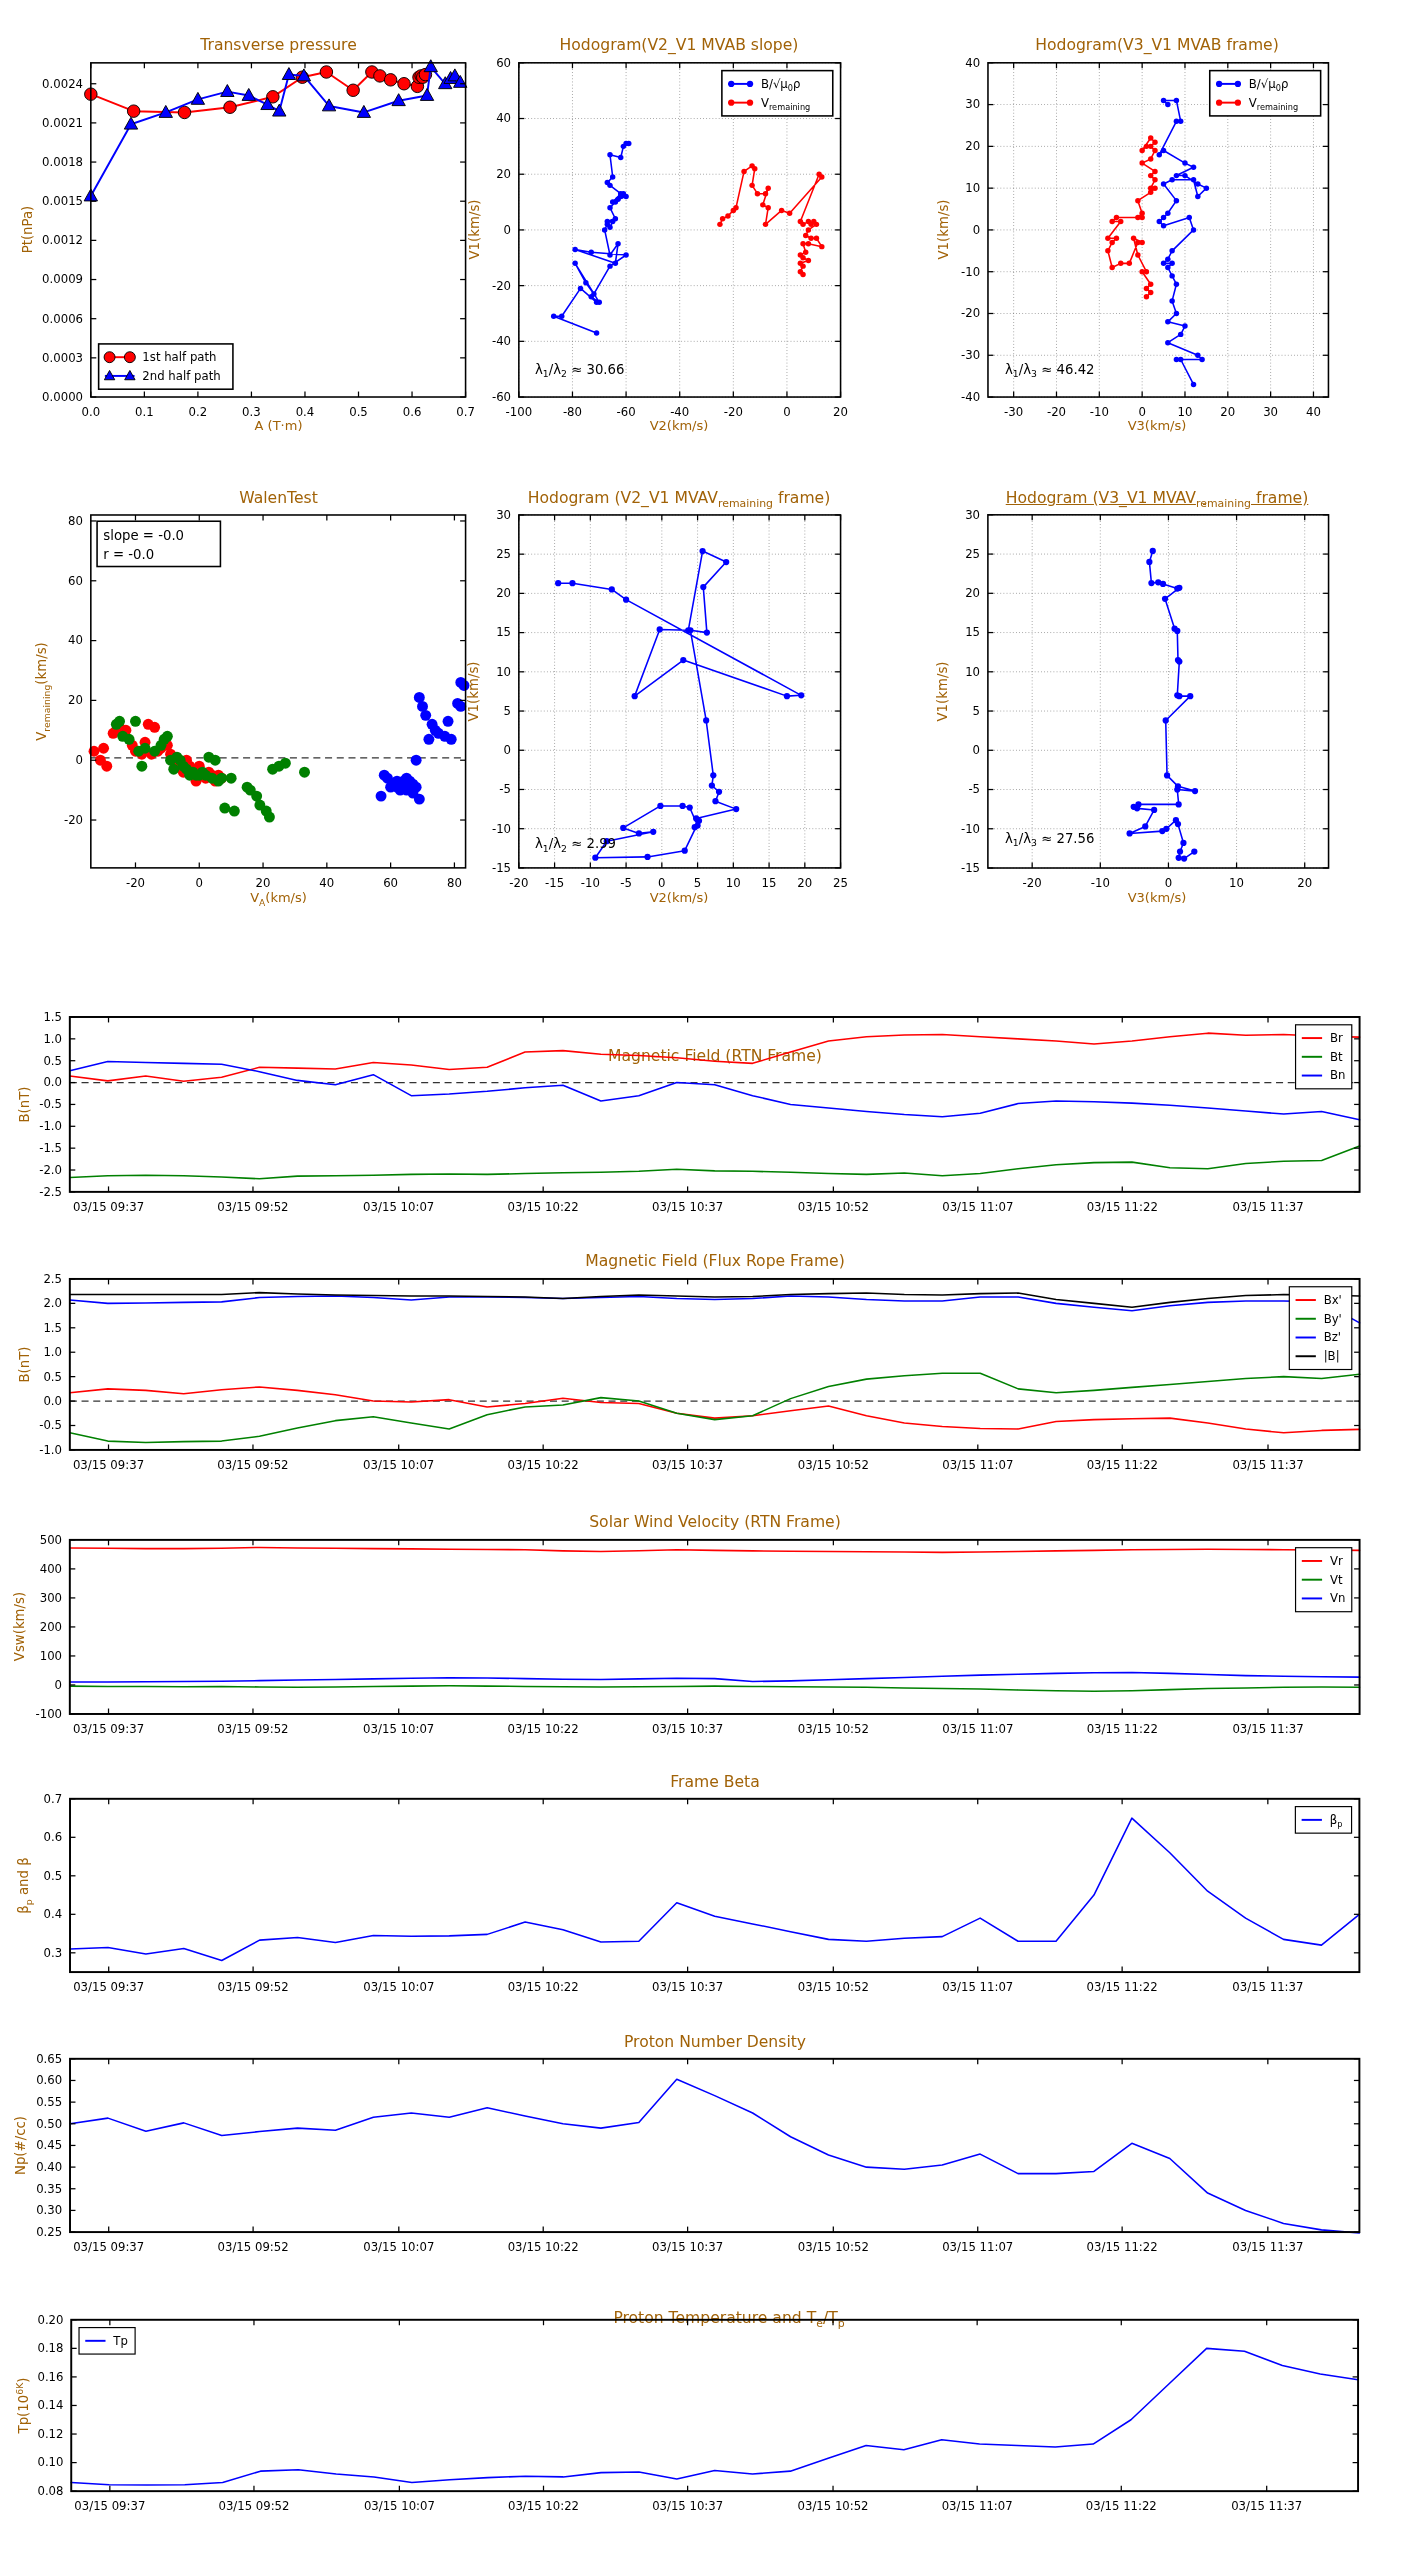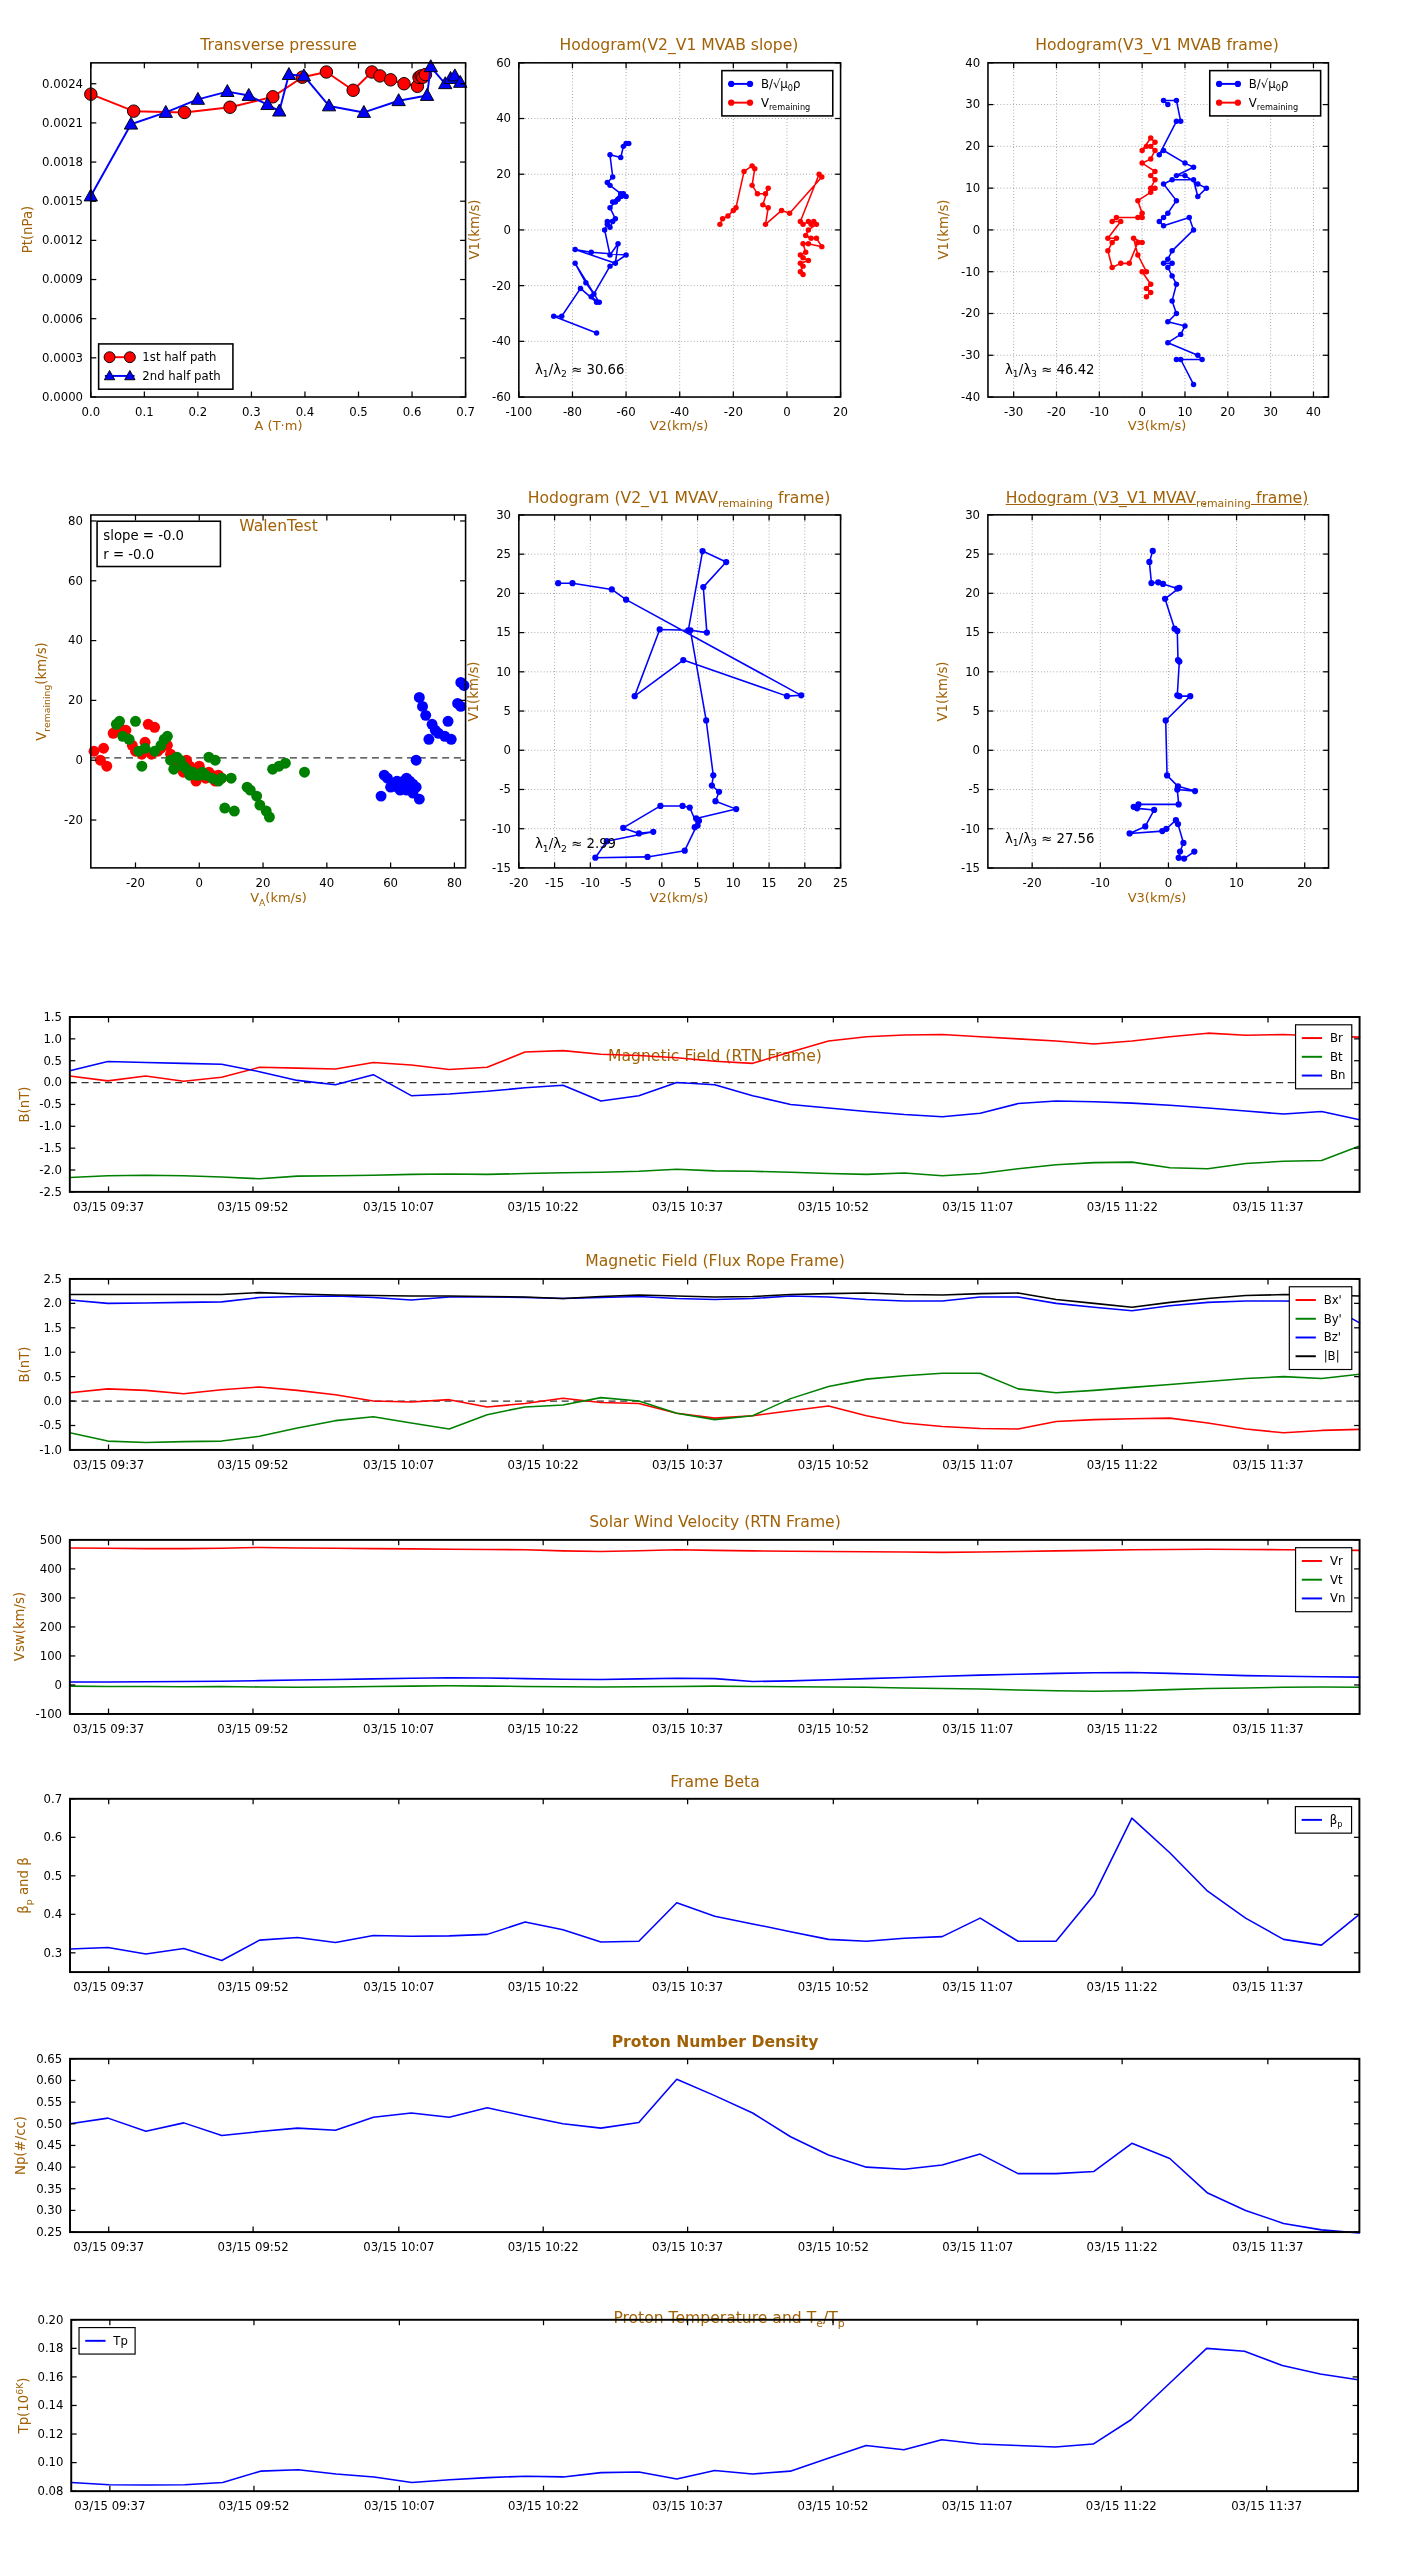--- a/index.html
+++ b/index.html
@@ -444,21 +444,21 @@
           <text x="334" y="32" fill="#000" font-size="15"><tspan>B/√μ</tspan><tspan font-size="70%" dy="4">0</tspan><tspan dy="-4">ρ</tspan></text>
           <line x1="292" y1="51" x2="324" y2="51" stroke="#ff0000" stroke-width="2.5"></line>
           <circle cx="296" cy="51" r="4" fill="#ff0000" stroke="none" stroke-width="0"></circle>
           <circle cx="320" cy="51" r="4" fill="#ff0000" stroke="none" stroke-width="0"></circle>
           <text x="334" y="56" fill="#000" font-size="15"><tspan>V</tspan><tspan font-size="70%" dy="4">remaining</tspan></text>
           <text x="21.8" y="398.04" fill="#000" font-size="17"><tspan>λ</tspan><tspan font-size="70%" dy="4">1</tspan><tspan dy="-4">/λ</tspan><tspan font-size="70%" dy="4">3</tspan><tspan dy="-4"> ≈ 46.42</tspan></text>
         </g>
       </svg>
   </div>
   <div class="chart">
-    <div class="ptitle fmt" style="left: 91px; width: 375px; top: 489px; margin-top: 28px;">WalenTest</div>
+    <div class="ptitle fmt" style="left: 91px; width: 375px; top: 489px;">WalenTest</div>
     <div class="pxlabel fmt" style="left: 91px; width: 375px; top: 890px;">V<sub>A</sub>(km/s)</div>
     <div class="pylabel fmt" style="width: 353px; left: -134px; top: 683px;">V<sub>remaining</sub>(km/s)</div>
     <svg class="pcanvas" width="470" height="404" style="left: 19px; top: 507px;" viewBox="0 0 602 517">
         <g transform="translate(92,10)" font-family="&quot;DejaVu Sans&quot;,&quot;Liberation Sans&quot;,sans-serif">
           <line x1="0" y1="311.03728813559326" x2="480" y2="311.03728813559326" stroke="#333" stroke-width="1.6" stroke-dasharray="9,6"></line>
           <circle cx="4.085106382978723" cy="302.6101694915254" r="7" fill="#ff0000" stroke="none" stroke-width="0"></circle>
           <circle cx="12.25531914893617" cy="314.10169491525426" r="7" fill="#ff0000" stroke="none" stroke-width="0"></circle>
           <circle cx="16.340425531914892" cy="298.77966101694915" r="7" fill="#ff0000" stroke="none" stroke-width="0"></circle>
           <circle cx="20.425531914893618" cy="321.7627118644068" r="7" fill="#ff0000" stroke="none" stroke-width="0"></circle>
           <circle cx="28.595744680851066" cy="279.62711864406776" r="7" fill="#ff0000" stroke="none" stroke-width="0"></circle>
@@ -1116,21 +1116,21 @@
           <line x1="1652" y1="197.33333333333334" x2="1645" y2="197.33333333333334" stroke="#000" stroke-width="1.6"></line>
           <text x="-10" y="202.33333333333334" fill="#000" text-anchor="end" font-size="15"><tspan>0.3</tspan></text>
           <rect x="0" y="0" width="1652" height="222" fill="none" stroke="#000" stroke-width="2.5"></rect>
           <rect x="1570" y="10" width="72" height="34" fill="#fff" stroke="#000" stroke-width="1.5"></rect>
           <line x1="1578" y1="27" x2="1604" y2="27" stroke="#0000ff" stroke-width="2.5"></line>
           <text x="1614" y="32" fill="#000" font-size="15"><tspan>β</tspan><tspan font-size="70%" dy="4">p</tspan></text>
         </g>
       </svg>
   </div>
   <div class="chart">
-    <div class="ptitle fmt" style="left: 70px; width: 1290px; top: 2033px; font-weight: bold;">Proton Number Density</div>
+    <div class="ptitle fmt" style="left: 70px; width: 1290px; top: 2033px;">Proton Number Density</div>
     <div class="pxlabel fmt" style="left: 70px; width: 1290px; top: 2254px;"></div>
     <div class="pylabel fmt" style="width: 173px; left: -65px; top: 2137px;">Np(#/cc)</div>
     <svg class="pcanvas" width="1385" height="224" style="left: -1.6px; top: 2051px;" viewBox="0 0 1774 287">
         <g transform="translate(92,10)" font-family="&quot;DejaVu Sans&quot;,&quot;Liberation Sans&quot;,sans-serif">
           <polyline points="0.0,83.3 48.6,76.0 97.2,92.7 145.8,82.1 194.4,98.2 242.9,93.2 291.5,88.8 340.1,91.6 388.7,74.9 437.3,69.4 485.9,74.9 534.5,62.7 583.1,73.3 631.6,83.3 680.2,88.8 728.8,81.6 777.4,26.1 826.0,47.2 874.6,69.4 923.2,99.9 971.8,123.2 1020.4,138.8 1068.9,141.5 1117.5,136.0 1166.1,122.1 1214.7,147.1 1263.3,147.1 1311.9,144.3 1360.5,108.2 1409.1,127.7 1457.6,172.0 1506.2,194.3 1554.8,210.9 1603.4,219.2 1652.0,223.1" fill="none" stroke="#0000ff" stroke-width="2" stroke-linejoin="round" stroke-linecap="round"></polyline>
           <line x1="49.559999999999995" y1="222" x2="49.559999999999995" y2="215" stroke="#000" stroke-width="1.6"></line>
           <line x1="49.559999999999995" y1="0" x2="49.559999999999995" y2="7" stroke="#000" stroke-width="1.6"></line>
           <text x="49.559999999999995" y="246" fill="#000" text-anchor="middle" font-size="15"><tspan>03/15 09:37</tspan></text>
           <line x1="234.58399999999997" y1="222" x2="234.58399999999997" y2="215" stroke="#000" stroke-width="1.6"></line>
           <line x1="234.58399999999997" y1="0" x2="234.58399999999997" y2="7" stroke="#000" stroke-width="1.6"></line>

